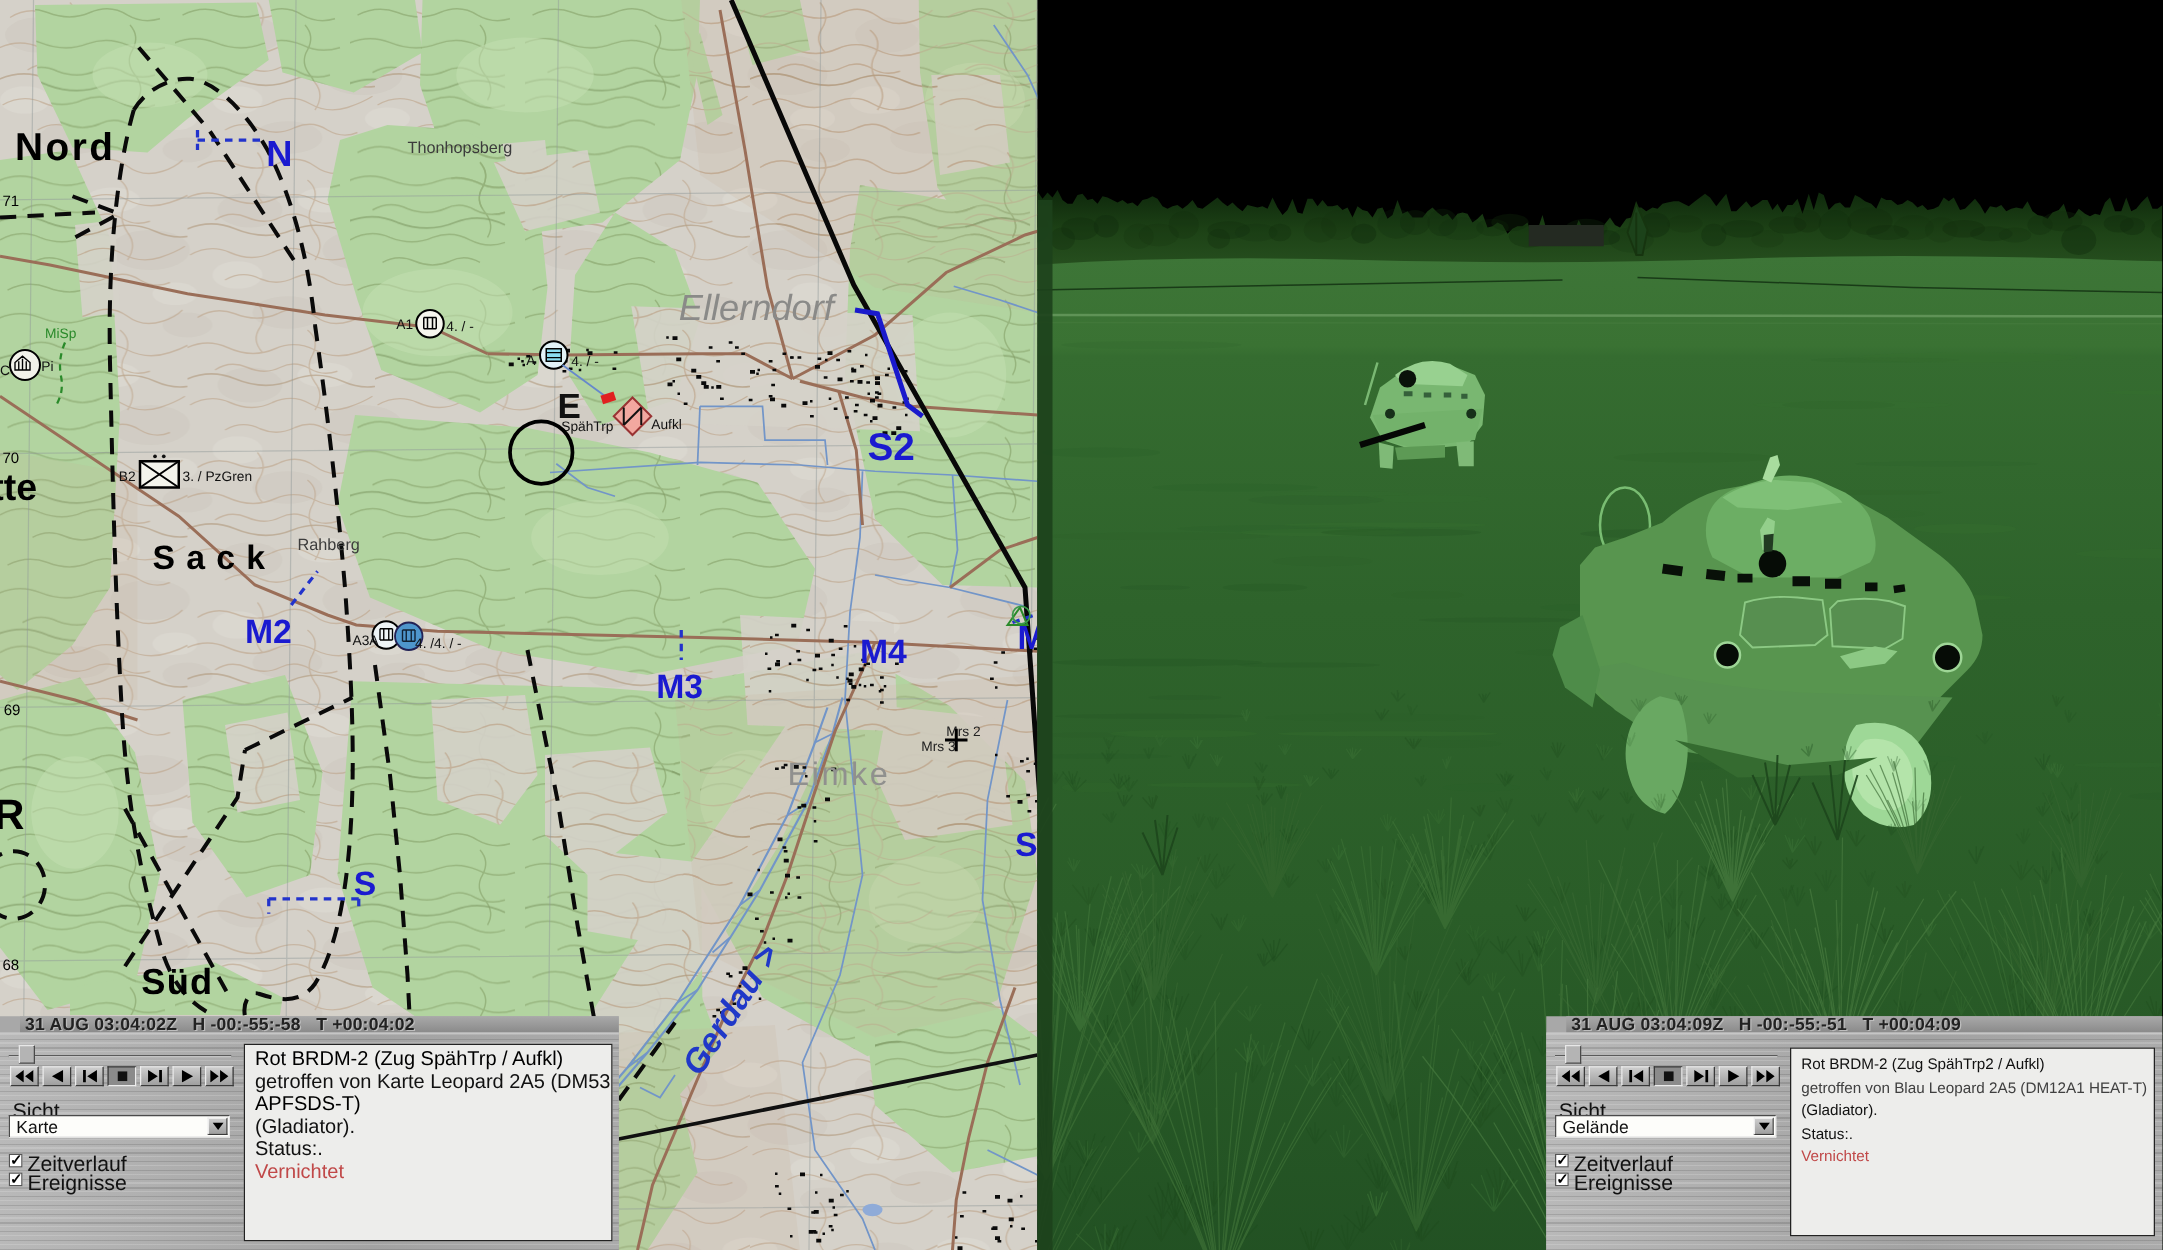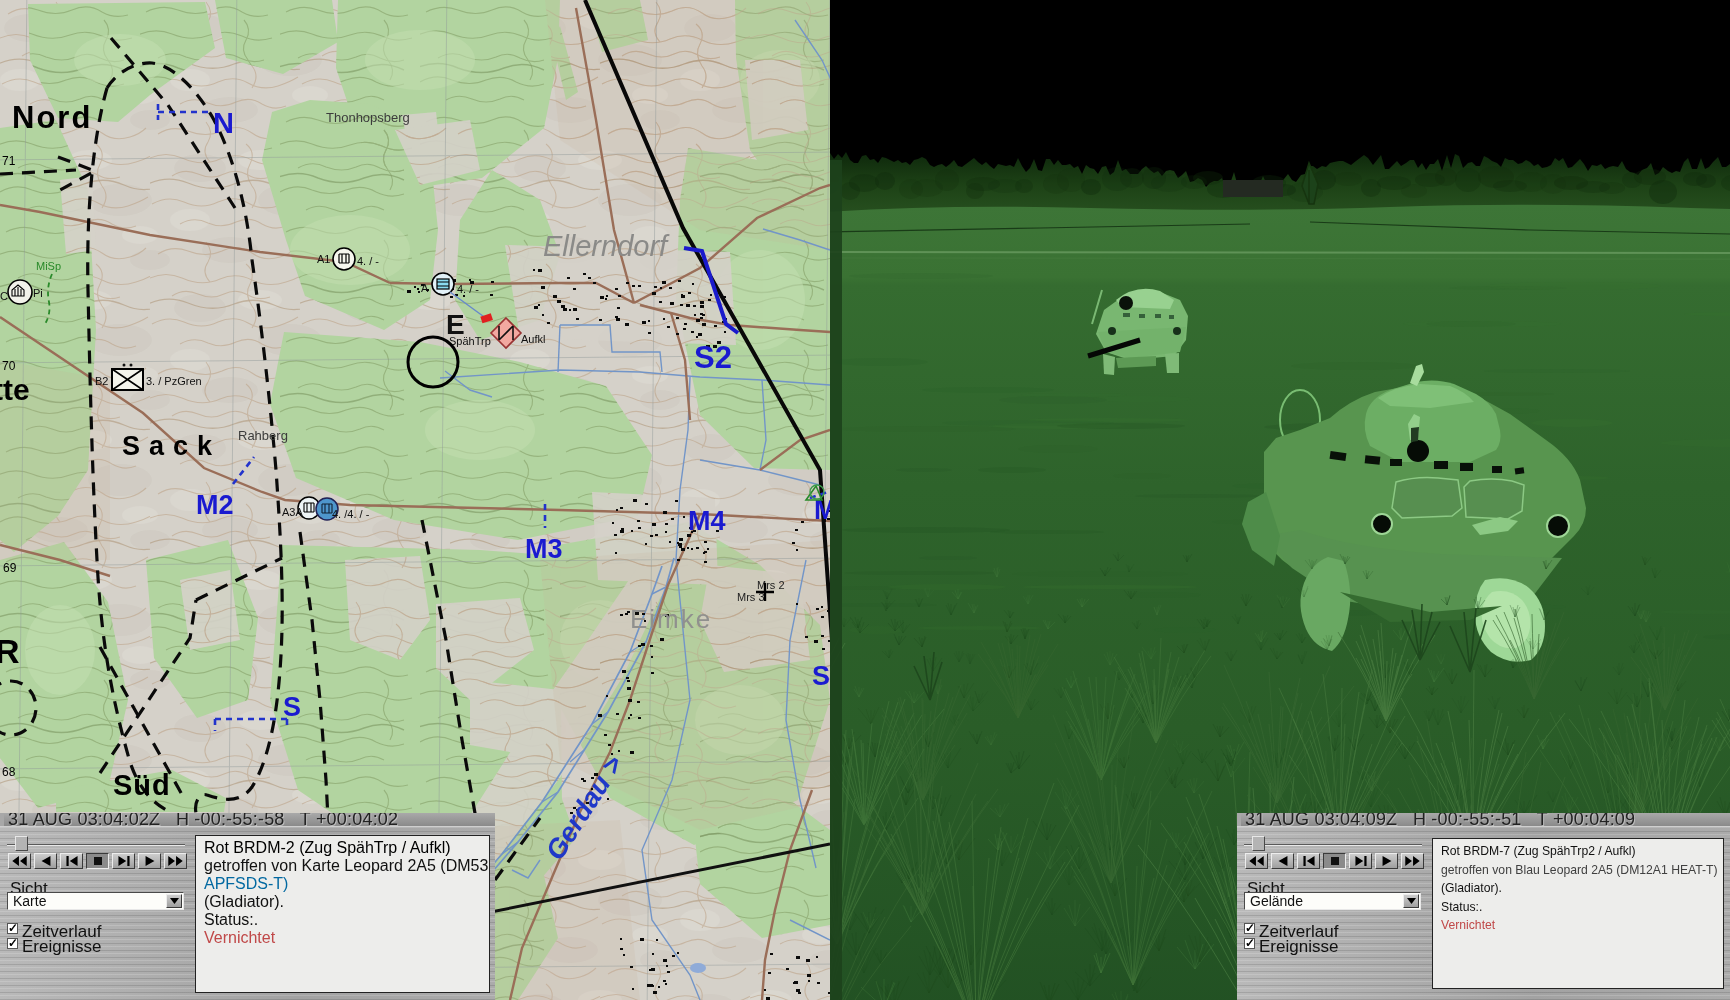--- a/index.html
+++ b/index.html
@@ -1,19 +1,19 @@
 <!DOCTYPE html>
 <html><head><meta charset="utf-8"><style>
 *{margin:0;padding:0;box-sizing:border-box}
 body{font-family:"Liberation Sans",sans-serif;background:#000}
 #w{position:relative;width:1730px;height:1000px;overflow:hidden;background:#000}
 #map,#view{position:absolute;top:0}
 #map{left:0}
 .panel{position:absolute;top:813px;width:495px;height:187px;background:#a8a8a8}
-.panel .tsbar{position:absolute;top:0;left:4px;right:0;height:13px;background:linear-gradient(180deg,#a9a9a9,#8a8a8a);color:#222;font-size:18px;font-weight:normal;letter-spacing:0.2px;line-height:13px;padding-left:4px;text-shadow:1px 1px 0 #bdbdbd;white-space:nowrap;overflow:hidden}
+.panel .tsbar{position:absolute;top:0;left:16px;right:0;height:13px;background:linear-gradient(180deg,#a9a9a9,#8a8a8a);color:#222;font-size:14px;font-weight:bold;letter-spacing:0.2px;line-height:13px;padding-left:4px;text-shadow:1px 1px 0 #bdbdbd;white-space:nowrap;overflow:hidden}
 .panel .body{position:absolute;top:13px;left:0;right:0;bottom:0;
 background:linear-gradient(90deg,#b9b9b9,#a2a2a2 60%,#ababab),repeating-linear-gradient(180deg,rgba(255,255,255,.18) 0 1px,rgba(0,0,0,0) 1px 3px,rgba(0,0,0,.10) 3px 4px,rgba(0,0,0,0) 4px 6px);
 background-blend-mode:normal;border-top:1px solid #cfcfcf}
 .panel .body::after{content:"";position:absolute;inset:0;background:repeating-linear-gradient(180deg,rgba(255,255,255,.16) 0 1px,transparent 1px 4px,rgba(0,0,0,.12) 4px 5px,transparent 5px 7px)}
 .track{position:absolute;left:7px;top:17px;width:178px;height:2px;background:#5a5a5a;border-bottom:1px solid #e8e8e8;z-index:2}
 .knob{position:absolute;left:15px;top:9px;width:13px;height:15px;background:#b4b4b4;border:1px solid;border-color:#e8e8e8 #4a4a4a #4a4a4a #e8e8e8;z-index:3}
 .btn{position:absolute;top:26px;width:23px;height:16px;background:linear-gradient(180deg,#cdcdcd,#9f9f9f);border:1px solid;border-color:#ededed #3a3a3a #3a3a3a #ededed;display:flex;align-items:center;justify-content:center;z-index:2}
 .btn.pressed{background:#8b8b8b;border-color:#3a3a3a #ededed #ededed #3a3a3a}
 .lab{position:absolute;font-size:17px;color:#111;z-index:2}
 .drop{position:absolute;left:7px;top:65px;width:177px;height:18px;background:#fdfdfa;border:1px solid;border-color:#4a4a4a #e8e8e8 #e8e8e8 #4a4a4a;font-size:14px;color:#111;line-height:16px;padding-left:5px;z-index:2}
@@ -1575,21 +1575,21 @@
             </svg>
           </div></div>
 <div class="cb" style="top:96px"></div>
         <div class="lab" style="left:22px;top:95px">Zeitverlauf</div>
 <div class="cb" style="top:111px"></div>
         <div class="lab" style="left:22px;top:110px">Ereignisse</div>
 </div>
 <div class="tbox" style="left:195px;width:295px;top:22px;height:158px;font-size:16px;line-height:18px">
         <div style="color:#000000">Rot BRDM-2 (Zug SpähTrp / Aufkl)</div>
         <div style="color:#111">getroffen von Karte Leopard 2A5 (DM53</div>
-        <div style="color:#0369a1">APFSDS-T)</div>
+        <div style="color:#000000">APFSDS-T)</div>
         <div style="color:#111">(Gladiator).</div>
         <div style="color:#111">Status:.</div>
         <div style="color:#c04848">Vernichtet</div>
       </div>
 </div>
 <div class="panel" style="left:1237px">
 <div class="tsbar">31 AUG  03:04:09Z&nbsp;&nbsp; H -00:-55:-51&nbsp;&nbsp; T +00:04:09</div>
 <div class="body">
 <div class="track"></div>
         <div class="knob"></div>
@@ -1633,19 +1633,19 @@
             <svg width="9" height="6" viewBox="0 0 9 6">
               <path d="M0,0 h9 L4.5,6 Z" fill="#000"></path>
             </svg>
           </div></div>
 <div class="cb" style="top:96px"></div>
         <div class="lab" style="left:22px;top:95px">Zeitverlauf</div>
 <div class="cb" style="top:111px"></div>
         <div class="lab" style="left:22px;top:110px">Ereignisse</div>
 </div>
 <div class="tbox" style="left:195px;width:292px;top:25px;height:151px;font-size:12.2px;line-height:18.6px">
-        <div style="color:#111">Rot BRDM-7 (Zug SpähTrp2 / Aufkl)</div>
+        <div style="color:#111">Rot BRDM-2 (Zug SpähTrp2 / Aufkl)</div>
         <div style="color:#404040">getroffen von Blau Leopard 2A5 (DM12A1 HEAT-T)</div>
         <div style="color:#111">(Gladiator).</div>
         <div style="color:#111">Status:.</div>
         <div style="color:#c04848">Vernichtet</div>
       </div>
 </div>
 </div>
 </body></html>

